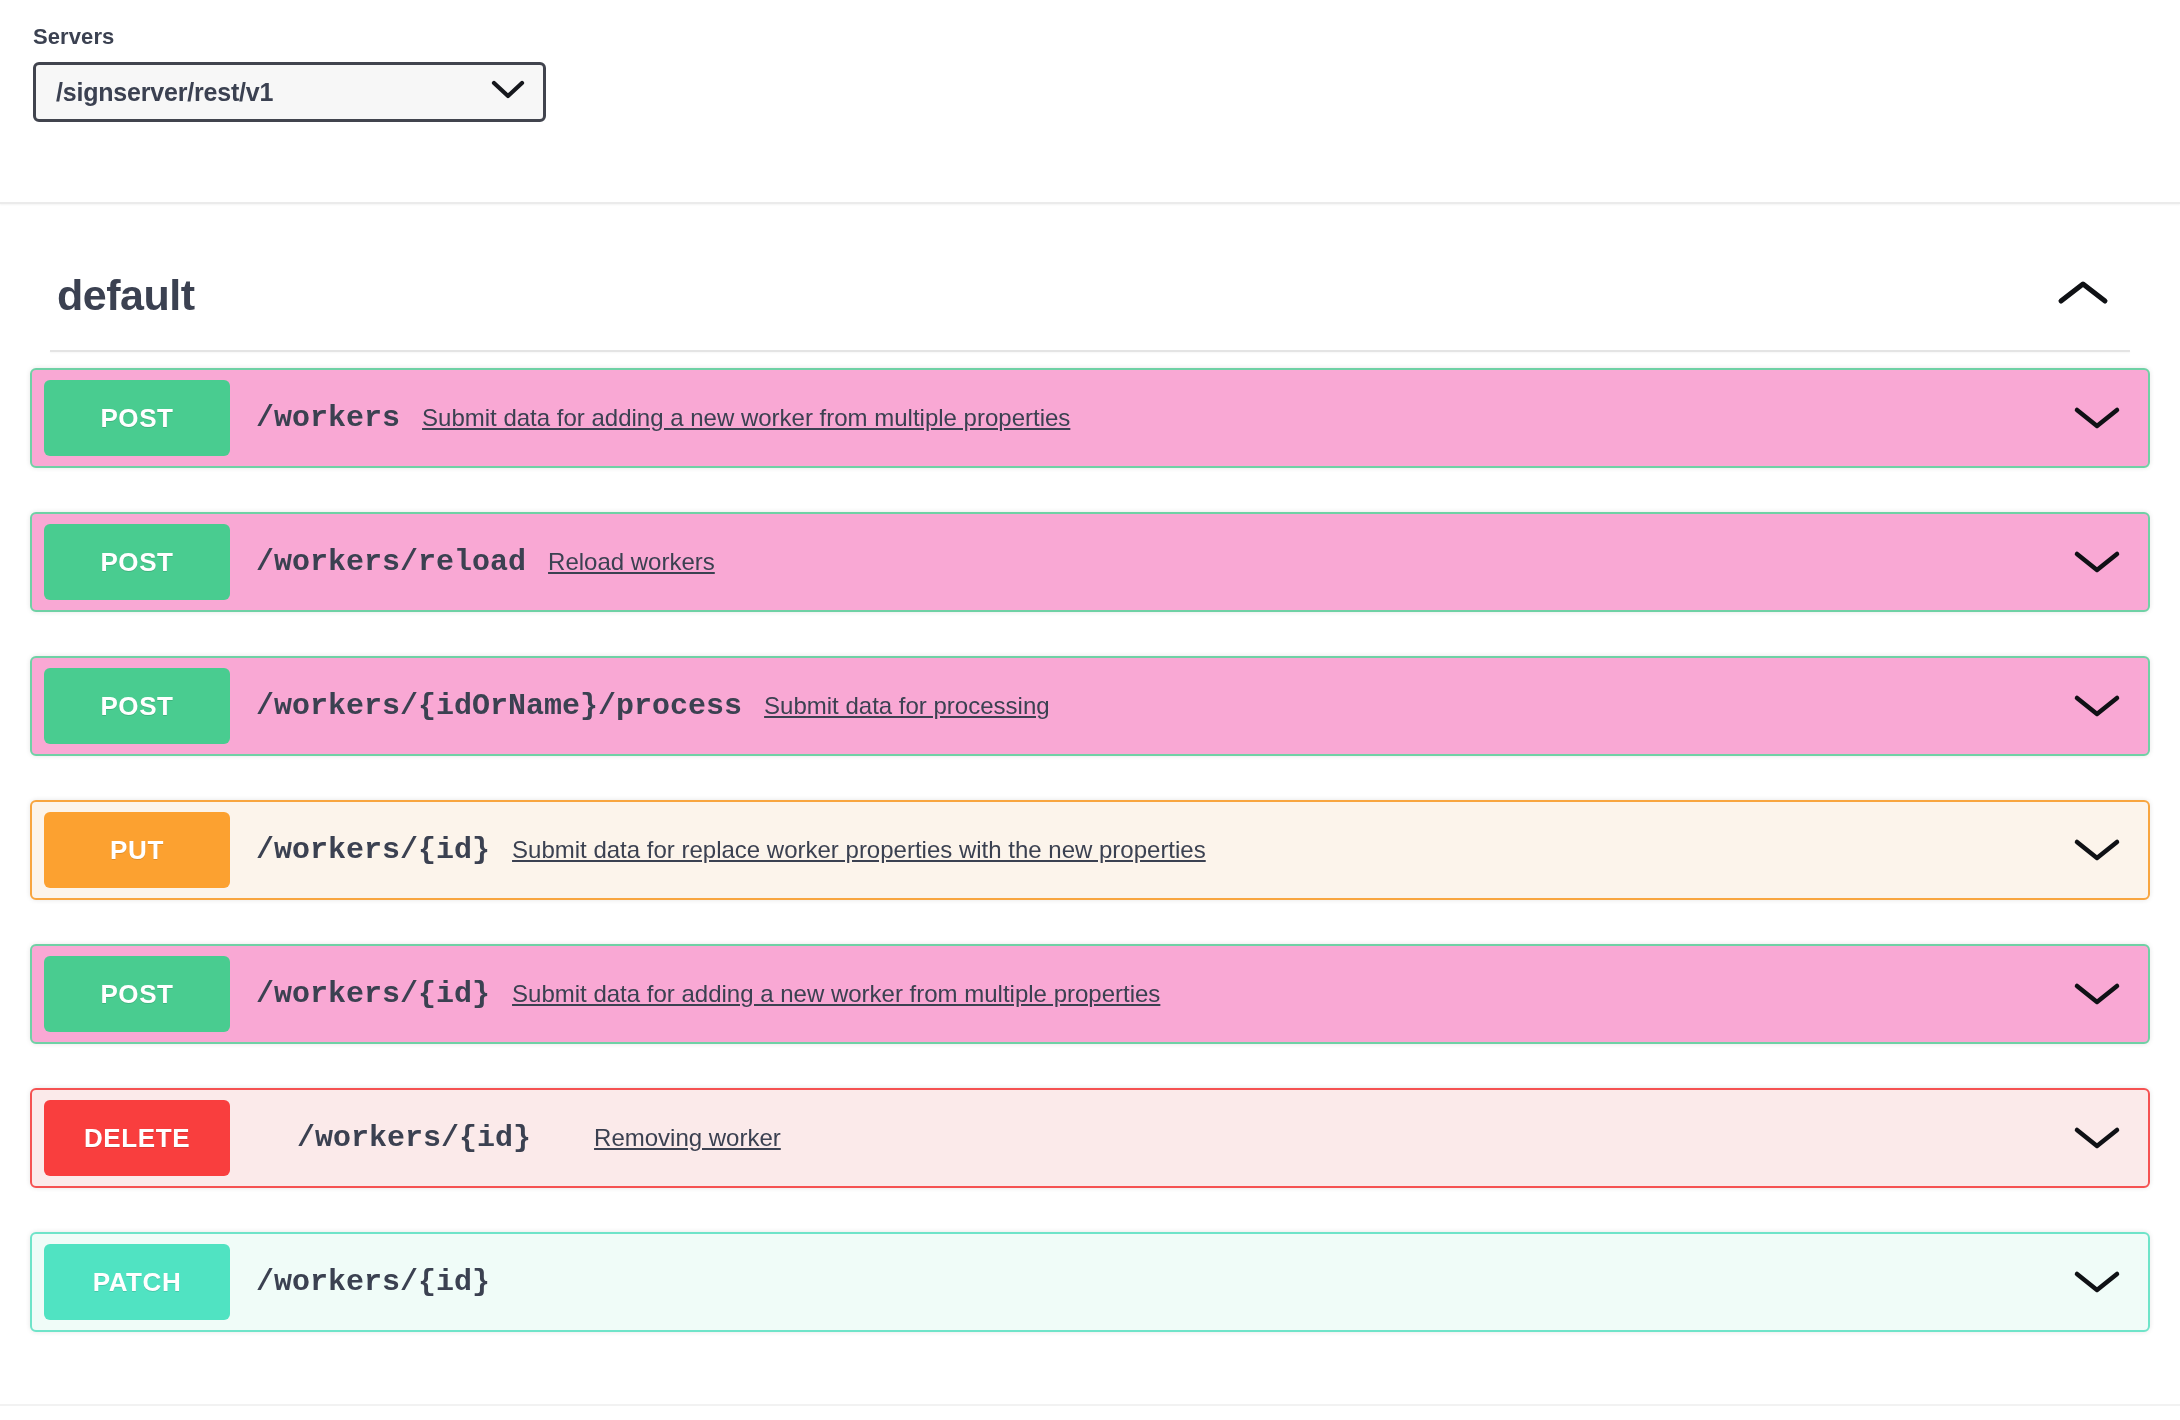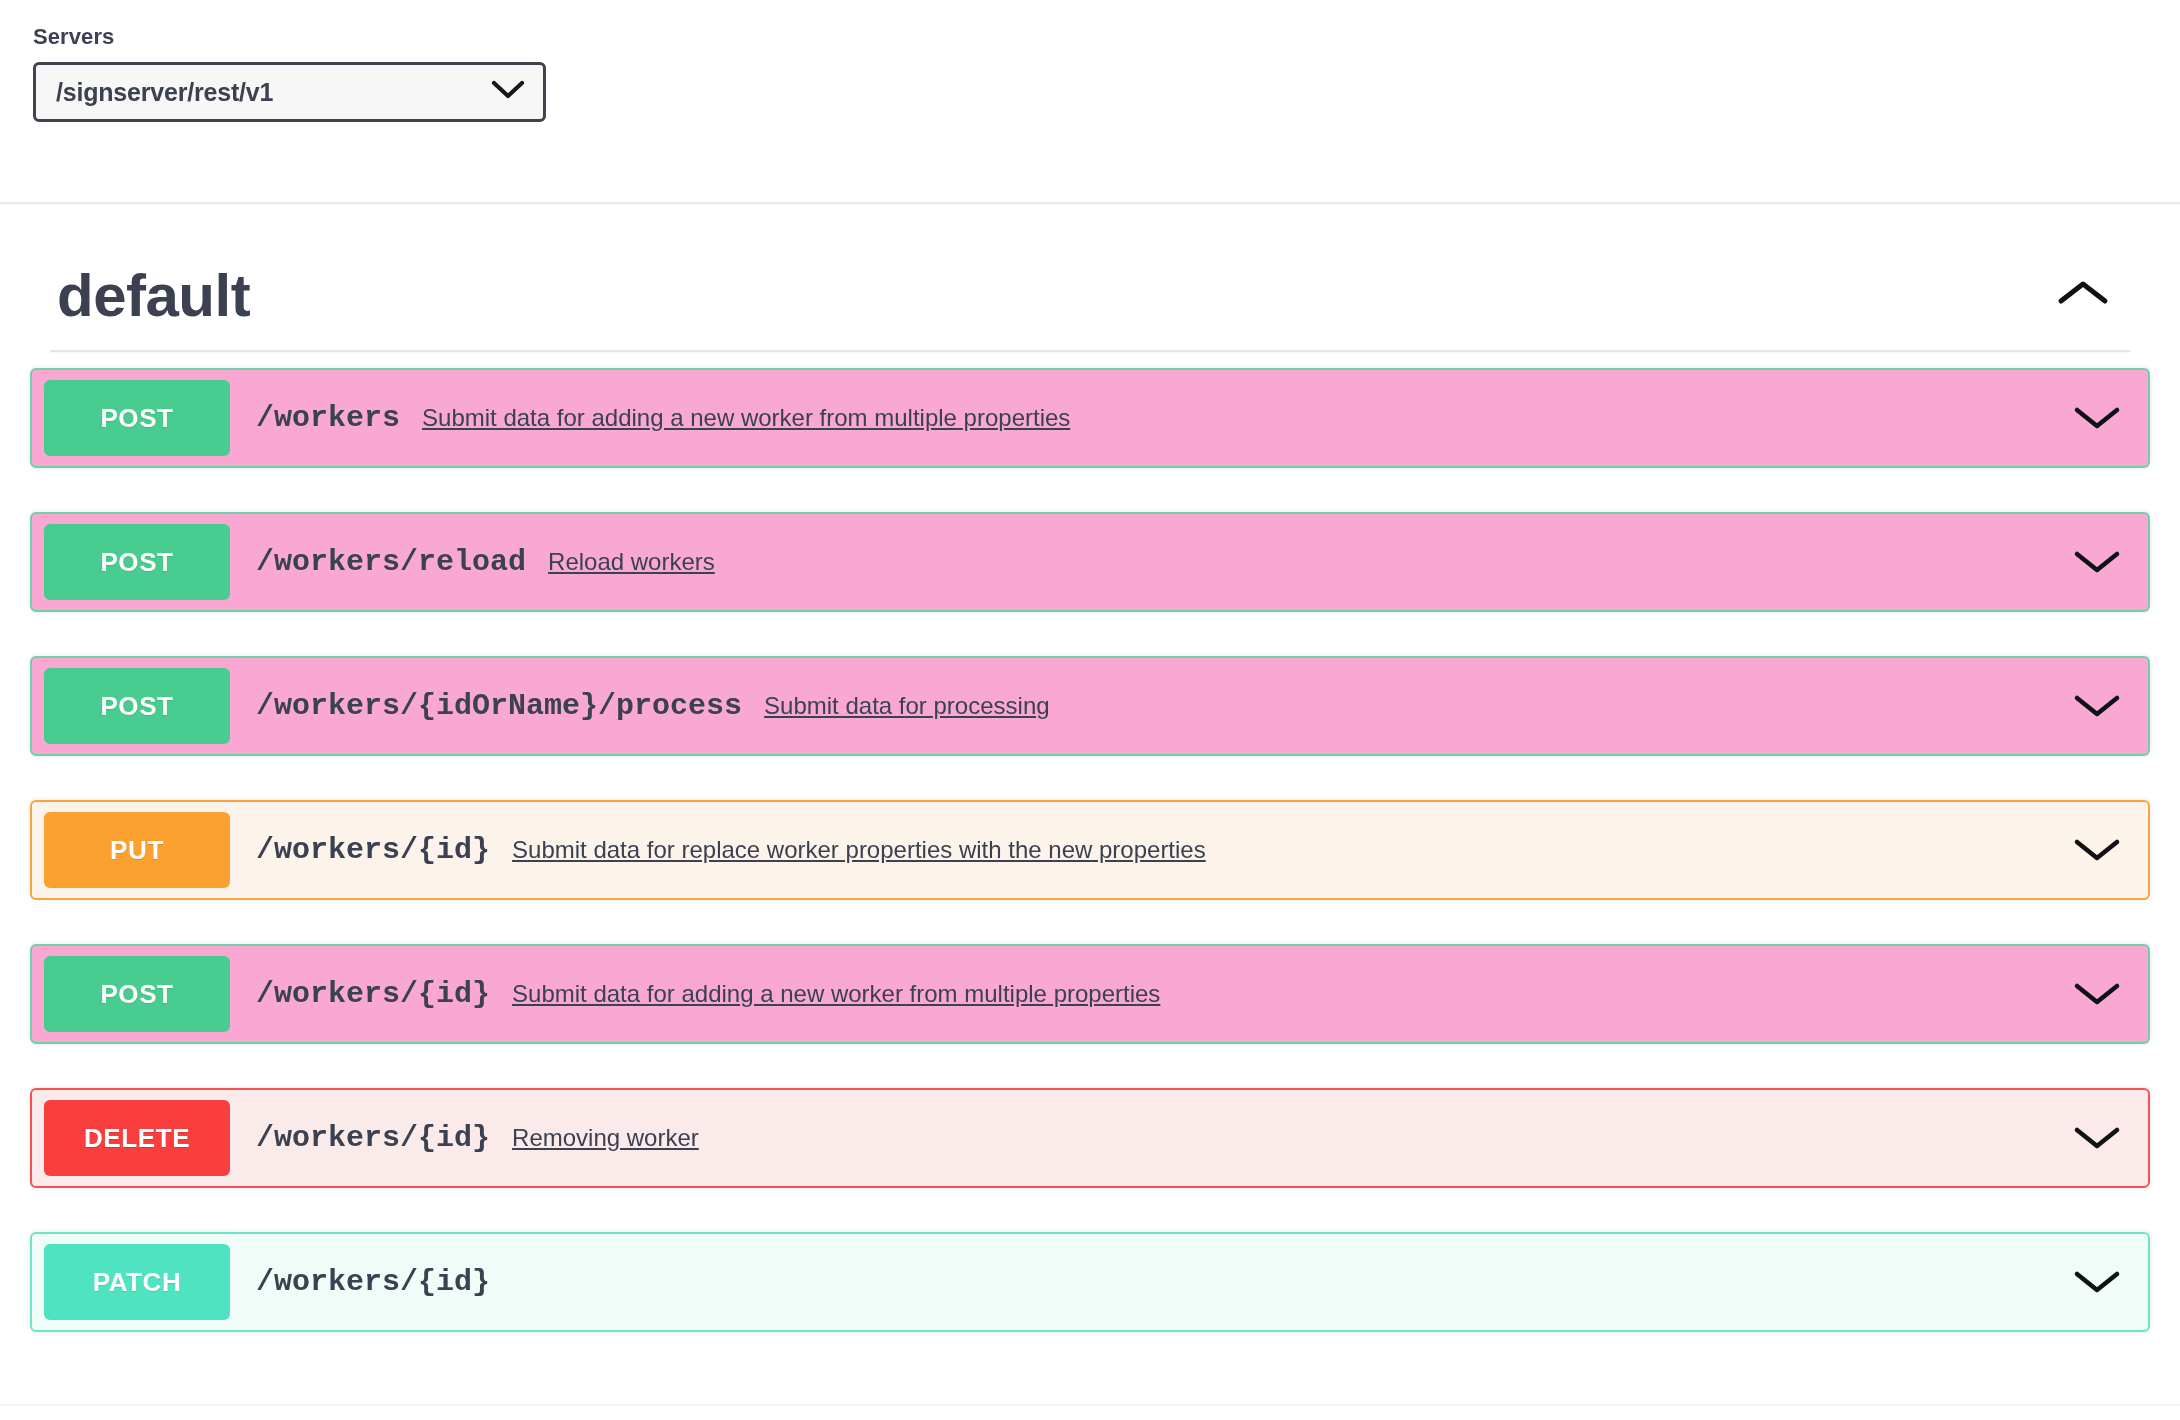--- a/index.html
+++ b/index.html
@@ -72,21 +72,21 @@
   }
   .tag-header {
     display: flex;
     align-items: center;
     justify-content: space-between;
     padding: 0 70px 0 57px;
     height: 110px;
     cursor: pointer;
   }
   .tag-title {
-    font-size: 60px;
+    font-size: 43px;
     font-weight: bold;
     color: #3b4151;
     letter-spacing: -0.5px;
   }
   .tag-divider {
     margin: 0 auto;
     width: 2080px;
     height: 2px;
     background: #e4e4e4;
     box-shadow: 0 1px 2px rgba(0,0,0,0.04);
@@ -151,21 +151,21 @@
   }
 
   
   .m-post   { background: #49cc90; }
   .m-put    { background: #fca130; }
   .m-delete { background: #f93e3e; }
   .m-patch  { background: #50e3c2; }
 
   .r-post   { background: #f9a8d4; border-color: #6fd1a5; }
   .r-put    { background: #fcf4eb; border-color: #f8a53f; }
-  .r-delete { background: #fbeaea; border-color: #f55252; }
+  .r-delete { background: #fbeaea; border-color: #f55252; gap: 41px; }
   .r-patch  { background: #f0fcf8; border-color: #6fe4c9; }
 
   
   .bottom-divider {
     position: absolute;
     left: 0;
     top: 1404px;
     width: 2180px;
     height: 2px;
     background: #f2f2f2;

